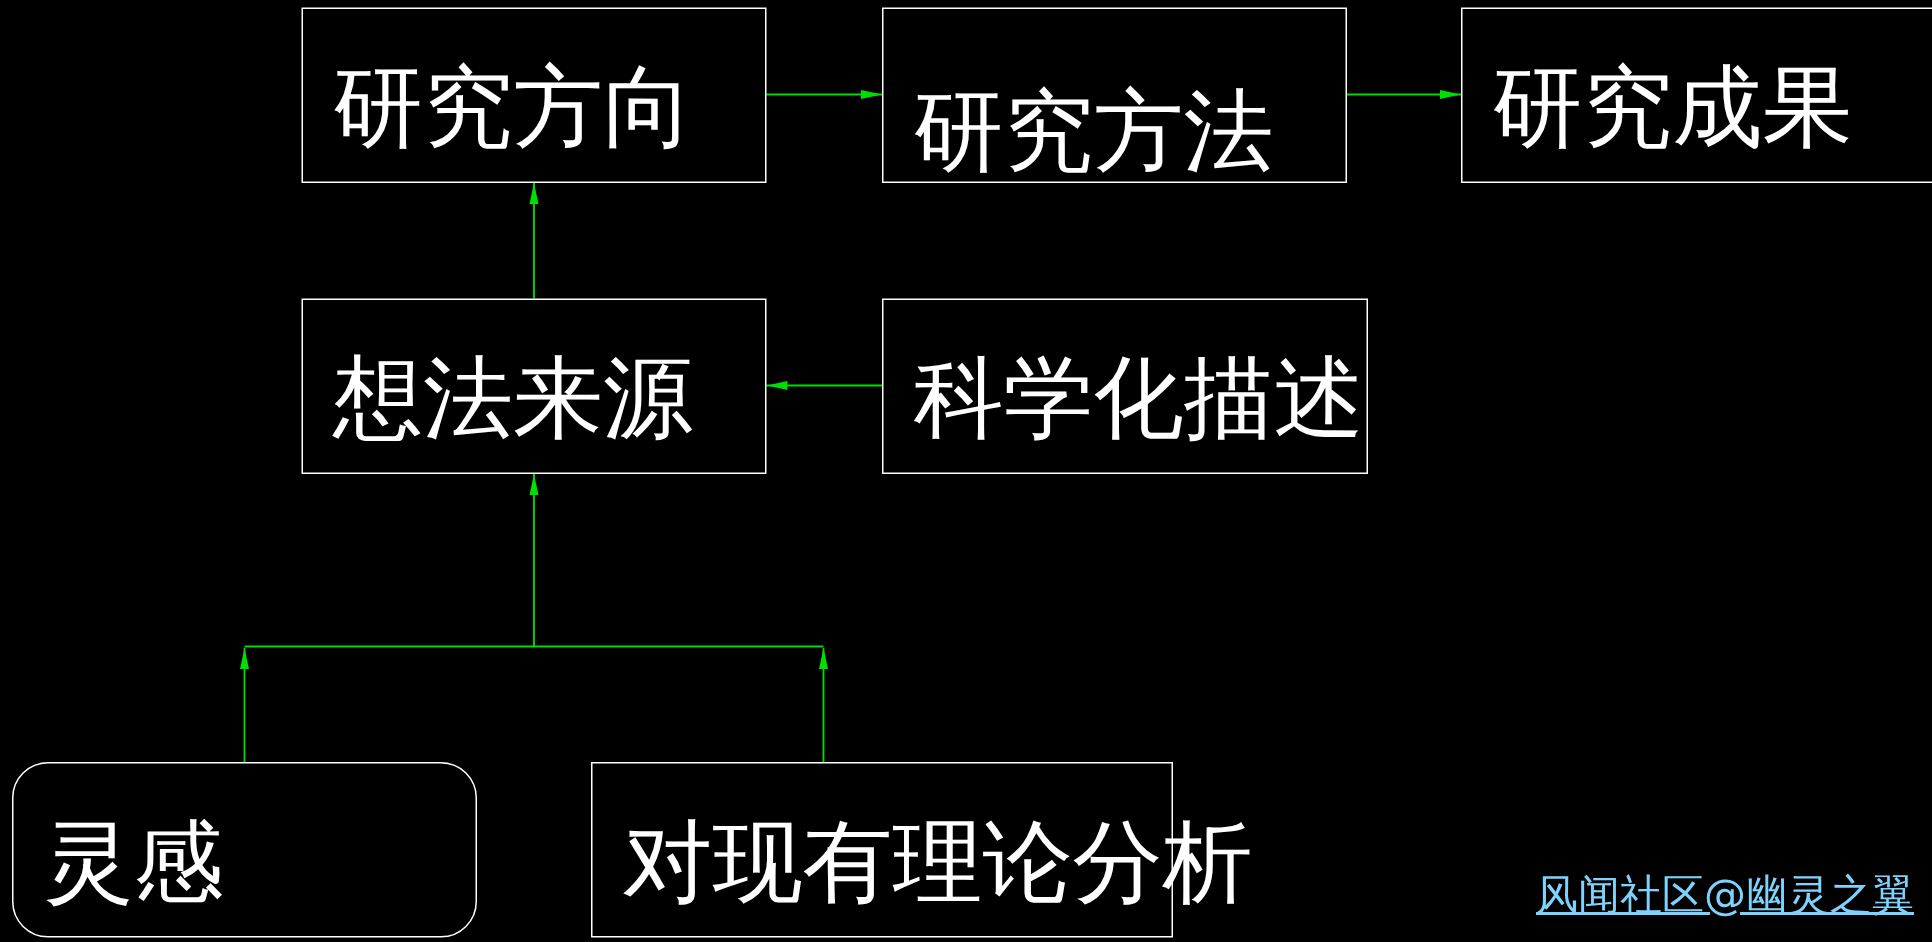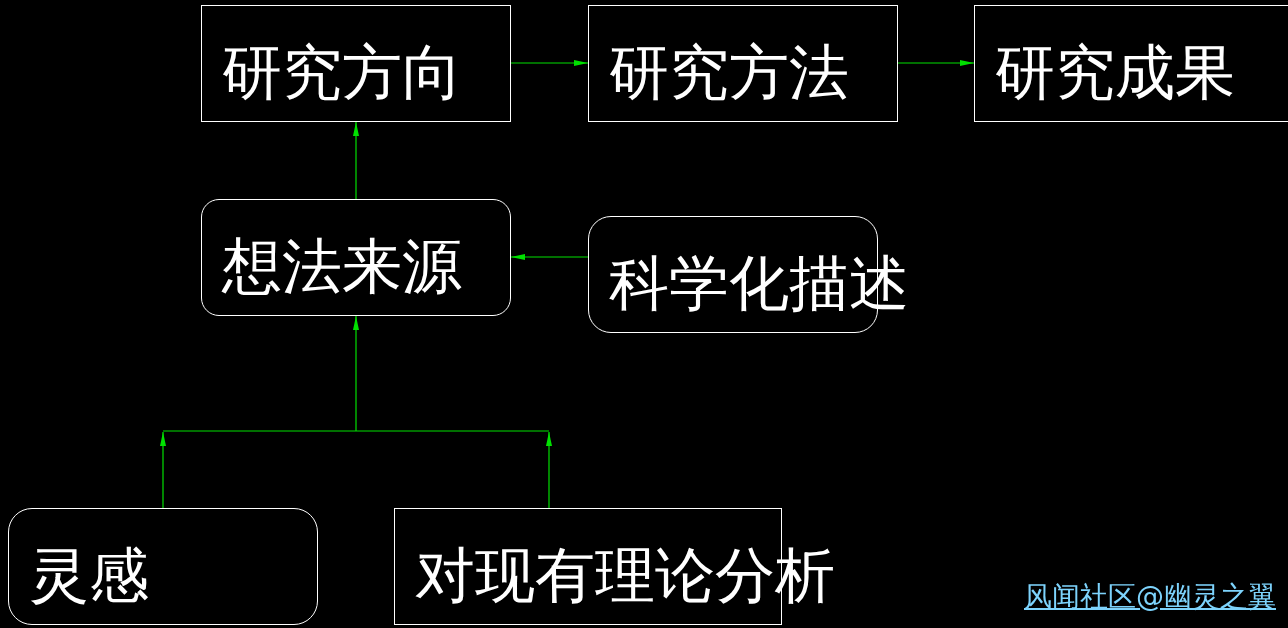--- a/index.html
+++ b/index.html
@@ -26,29 +26,29 @@
   <line x1="356" y1="431" x2="356" y2="316" stroke="#00e000" stroke-width="1.2" marker-end="url(#ah)"></line>
   <line x1="163" y1="431" x2="549" y2="431" stroke="#00e000" stroke-width="1.2"></line>
   <line x1="163" y1="508" x2="163" y2="432" stroke="#00e000" stroke-width="1.2" marker-end="url(#ah)"></line>
   <line x1="549" y1="508" x2="549" y2="432" stroke="#00e000" stroke-width="1.2" marker-end="url(#ah)"></line>
 </svg>
 
 <div class="box" style="left:201px;top:5px;width:310px;height:117px;">
   <span class="label" style="left:20px;top:36px;">研究方向</span>
 </div>
 <div class="box" style="left:588px;top:5px;width:310px;height:117px;">
-  <span class="label" style="left:20px;top:36px;">研究方法</span>
+  <span class="label" style="left:20px;top:52px;">研究方法</span>
 </div>
 <div class="box" style="left:974px;top:5px;width:343px;height:117px;">
   <span class="label" style="left:20px;top:36px;">研究成果</span>
 </div>
-<div class="box" style="left:201px;top:199px;width:310px;height:117px;border-radius:18px;">
+<div class="box" style="left:201px;top:199px;width:310px;height:117px;">
   <span class="label" style="left:20px;top:36px;">想法来源</span>
 </div>
-<div class="box" style="left:588px;top:216px;width:290px;height:117px;border-radius:23px;">
+<div class="box" style="left:588px;top:199px;width:324px;height:117px;">
   <span class="label" style="left:20px;top:36px;">科学化描述</span>
 </div>
 <div class="box" style="left:8px;top:508px;width:310px;height:117px;border-radius:24px;">
   <span class="label" style="left:20px;top:36px;">灵感</span>
 </div>
 <div class="box" style="left:394px;top:508px;width:388px;height:117px;">
   <span class="label" style="left:20px;top:36px;">对现有理论分析</span>
 </div>
 
 <div class="watermark">风闻社区@幽灵之翼</div>

